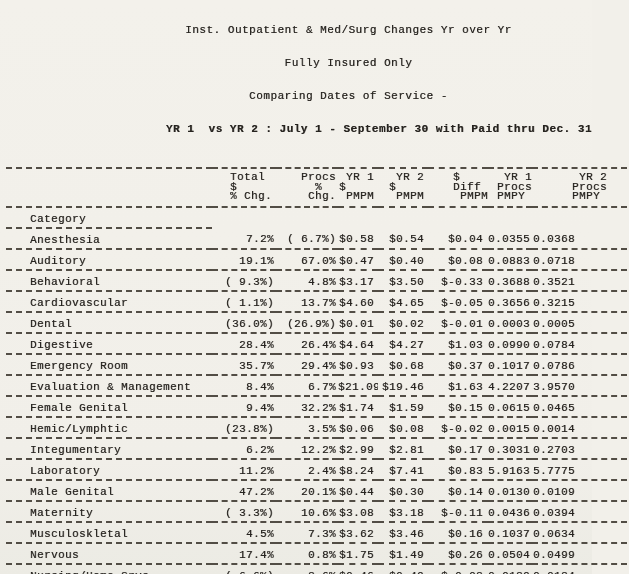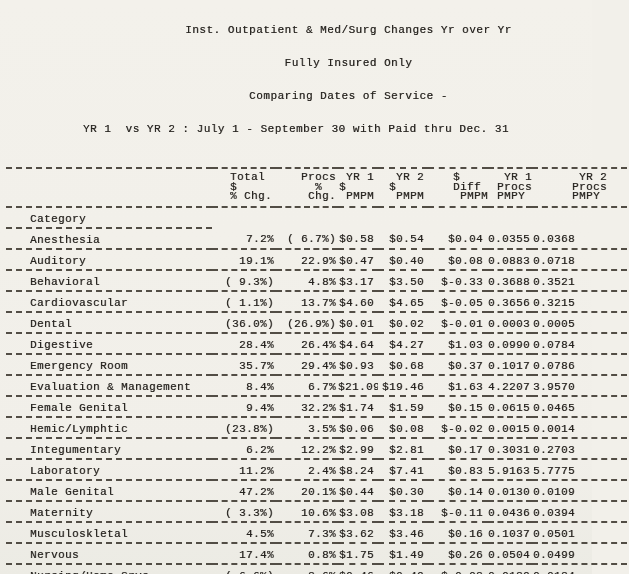--- a/index.html
+++ b/index.html
@@ -12,21 +12,21 @@
   }
   .page {
     width: 592px; height: 574px;
     padding-top: 3px;
     box-sizing: border-box;
     background: linear-gradient(180deg, #f3f1eb 0%, #f1efe9 80%, #ecebe4 100%);
     text-shadow: 0.4px 0 0 rgba(38,35,31,0.55);
   }
   .title-block { font-size: 11px; line-height: 11px; letter-spacing: 0.5px; white-space: pre; }
   .title-upper { margin-left: 105px; text-align: center; }
-  .title-line4 { text-align: center; }
+  .title-line4 { text-align: right; font-weight: bold; }
 
   table.report {
     margin: 10px 2px 0 6px;
     border-collapse: collapse;
     table-layout: fixed;
     width: 621px;
     font-size: 11px;
     line-height: 10px;
     letter-spacing: 0.4px;
   }
@@ -123,21 +123,21 @@
           <td class="num p1">( 6.7%)</td>
           <td class="num p2">$0.58</td>
           <td class="num p3">$0.54</td>
           <td class="num p4">$0.04</td>
           <td class="num p5">0.0355</td>
           <td class="num p6">0.0368</td>
         </tr>
         <tr class="data-row">
           <td class="cat">Auditory</td>
           <td class="num p0">19.1%</td>
-          <td class="num p1">22.9%</td>
+          <td class="num p1">67.0%</td>
           <td class="num p2">$0.47</td>
           <td class="num p3">$0.40</td>
           <td class="num p4">$0.08</td>
           <td class="num p5">0.0883</td>
           <td class="num p6">0.0718</td>
         </tr>
         <tr class="data-row">
           <td class="cat">Behavioral</td>
           <td class="num p0">( 9.3%)</td>
           <td class="num p1">4.8%</td>
@@ -258,21 +258,21 @@
           <td class="num p6">0.0394</td>
         </tr>
         <tr class="data-row">
           <td class="cat">Musculoskletal</td>
           <td class="num p0">4.5%</td>
           <td class="num p1">7.3%</td>
           <td class="num p2">$3.62</td>
           <td class="num p3">$3.46</td>
           <td class="num p4">$0.16</td>
           <td class="num p5">0.1037</td>
-          <td class="num p6">0.0501</td>
+          <td class="num p6">0.0634</td>
         </tr>
         <tr class="data-row">
           <td class="cat">Nervous</td>
           <td class="num p0">17.4%</td>
           <td class="num p1">0.8%</td>
           <td class="num p2">$1.75</td>
           <td class="num p3">$1.49</td>
           <td class="num p4">$0.26</td>
           <td class="num p5">0.0504</td>
           <td class="num p6">0.0499</td>

